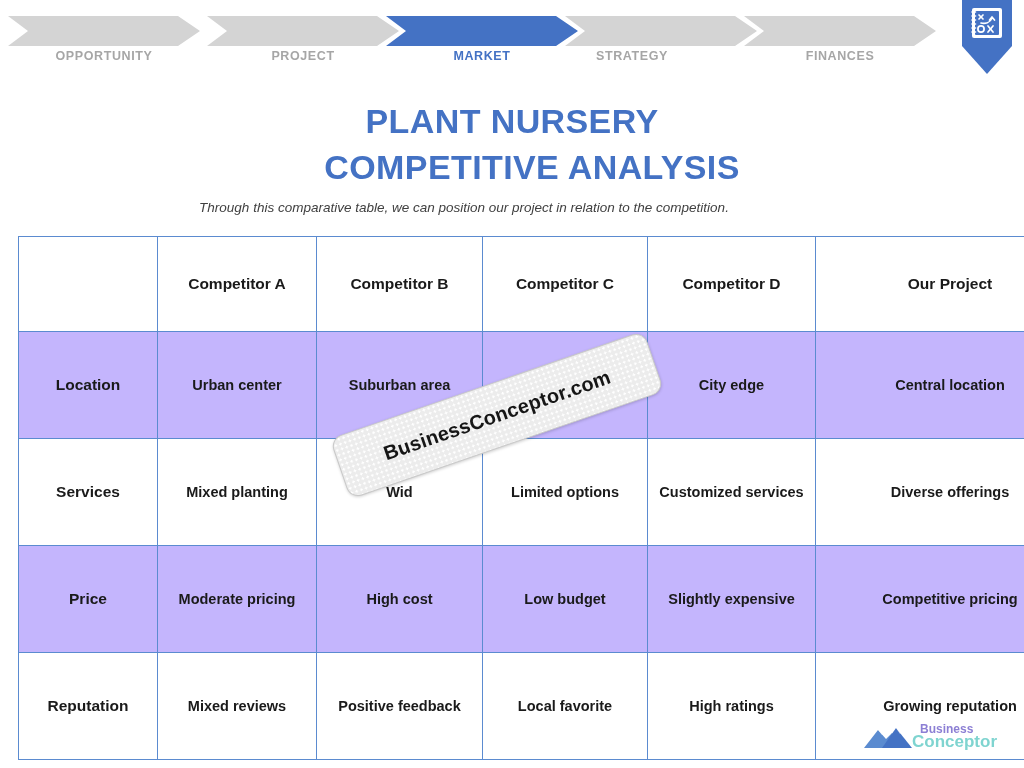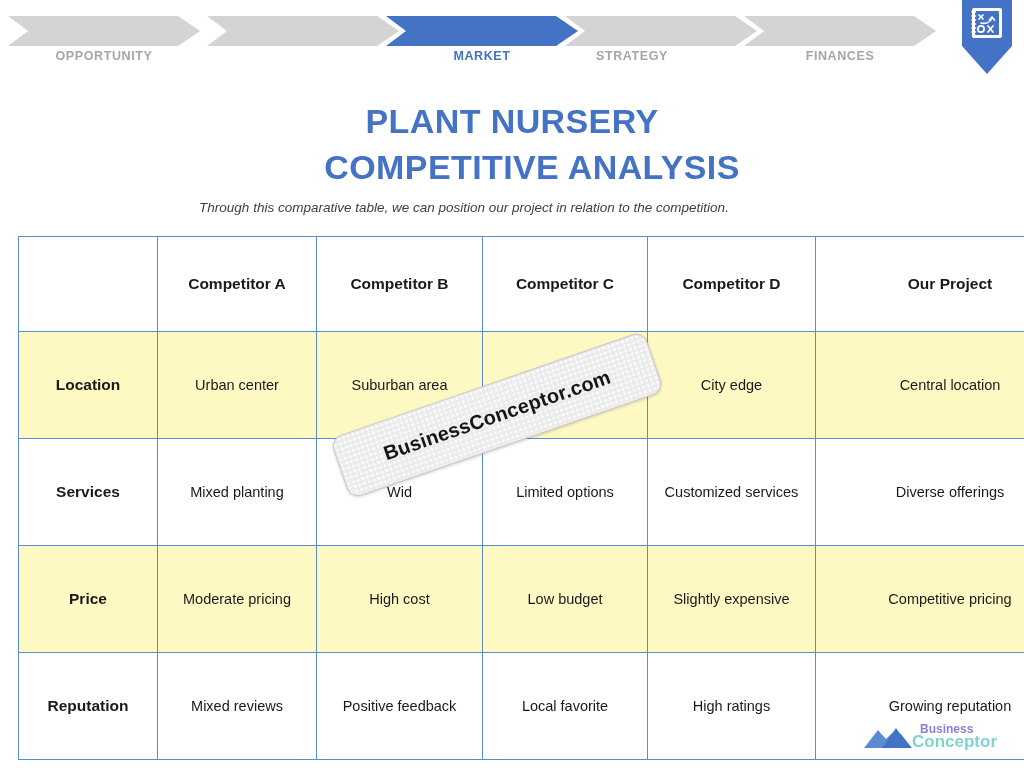--- a/index.html
+++ b/index.html
@@ -59,24 +59,24 @@
     border-collapse:collapse;
     table-layout:fixed;
   }
   #comp-table td,#comp-table th{
     border:1px solid #5b8bd0;
     text-align:center;
     vertical-align:middle;
     font-size:14.5px;
     color:#1a1a1a;
     padding:4px 6px;
-    font-weight:normal;
+    font-weight:bold;
   }
   #comp-table th{font-weight:bold;font-size:15.5px;}
-  #comp-table tr.shaded td,#comp-table tr.shaded th{background:#fef9c3;}
+  #comp-table tr.shaded td,#comp-table tr.shaded th{background:#c4b5fd;}
   #comp-table tr.plain td,#comp-table tr.plain th{background:#ffffff;}
   #comp-table th.rowhead{font-weight:bold;font-size:15.5px;}
   .c0{width:126px;}
   .c1{width:146px;}
   .c2{width:153px;}
   .c3{width:152px;}
   .c4{width:155px;}
   .c5{width:256px;}
   tr.hdr-row td,tr.hdr-row th{height:86px;}
   tr.body-row td,tr.body-row th{height:98px;}
@@ -109,20 +109,21 @@
 </style>
 </head>
 <body>
 
 <div id="nav-bar">
 
   <div class="chev" style="left:8px;width:192px;clip-path:polygon(0 0, 170px 0, 192px 50%, 170px 100%, 0 100%, 20px 50%);"></div>
   <div class="chev-label" style="left:8px;width:192px;">OPPORTUNITY</div>
 
   <div class="chev" style="left:207px;width:192px;clip-path:polygon(0 0, 170px 0, 192px 50%, 170px 100%, 0 100%, 20px 50%);"></div>
+  <div class="chev-label" style="left:207px;width:192px;">PROJECT</div>
 
   <div class="chev active" style="left:386px;width:192px;clip-path:polygon(0 0, 170px 0, 192px 50%, 170px 100%, 0 100%, 20px 50%);"></div>
   <div class="chev-label active" style="left:386px;width:192px;">MARKET</div>
 
   <div class="chev" style="left:565px;width:192px;clip-path:polygon(0 0, 170px 0, 192px 50%, 170px 100%, 0 100%, 20px 50%);"></div>
   <div class="chev-label" style="left:536px;width:192px;">STRATEGY</div>
 
   <div class="chev" style="left:744px;width:192px;clip-path:polygon(0 0, 170px 0, 192px 50%, 170px 100%, 0 100%, 20px 50%);"></div>
   <div class="chev-label" style="left:744px;width:192px;">FINANCES</div>
 

